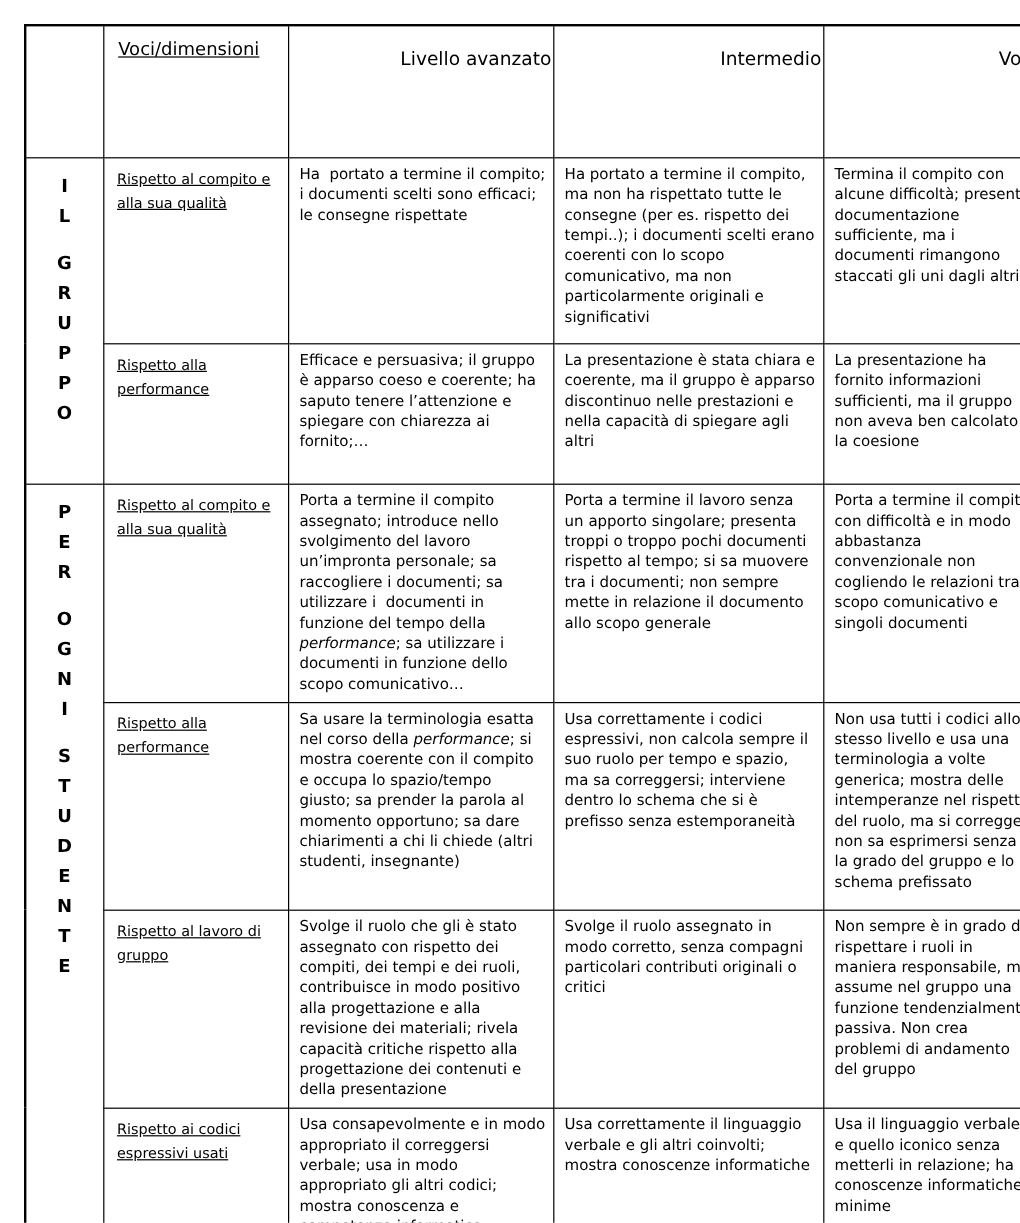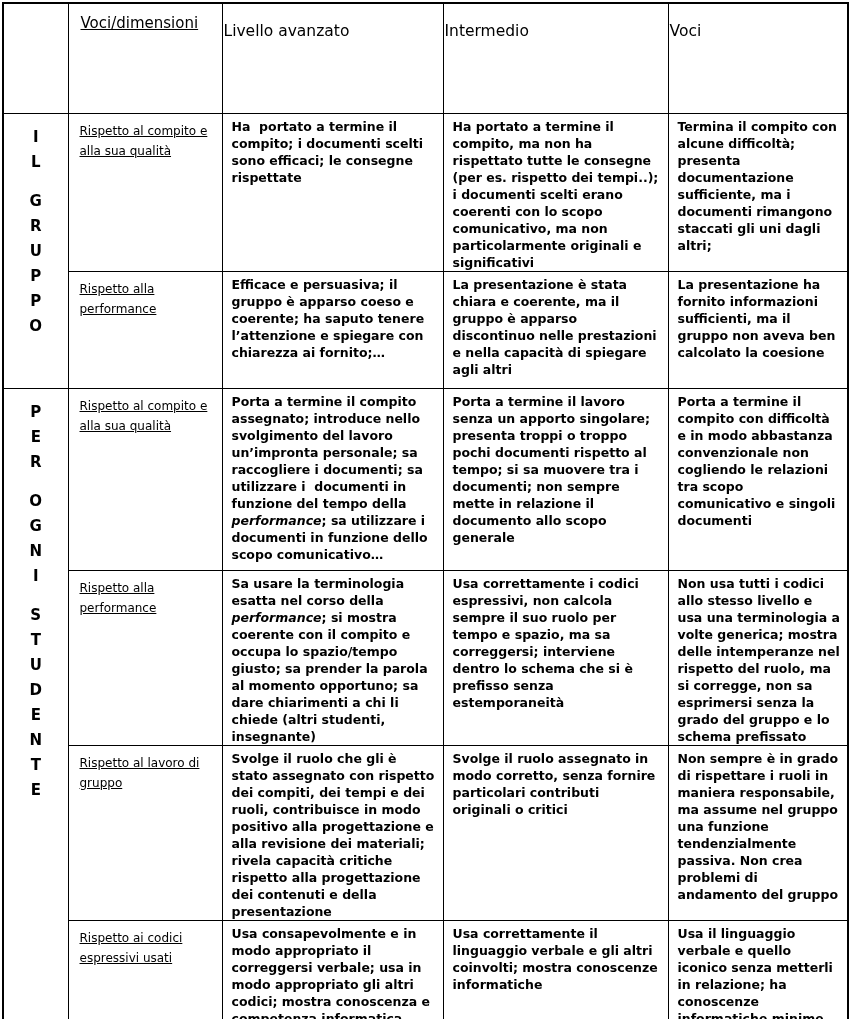--- a/index.html
+++ b/index.html
@@ -8,21 +8,21 @@
     background: #ffffff;
     width: 850px;
     height: 1019px;
     font-family: "DejaVu Sans", "Liberation Sans", sans-serif;
     color: #000000;
   }
   .page {
     width: 850px;
     height: 1019px;
     box-sizing: border-box;
-    padding: 2px;
+    padding: 20px;
   }
   table.rubric {
     width: 845px;
     border-collapse: collapse;
     table-layout: fixed;
     border: 2.5px solid #000000;
   }
   table.rubric td {
     border: 1.5px solid #000000;
     vertical-align: top;
@@ -33,21 +33,21 @@
   td.corner-cell { }
   td.voci-cell {
     padding: 10px 6px 0 12px;
     font-size: 15px;
   }
   .voci-label {
     text-decoration: underline;
   }
   td.level-header {
     vertical-align: middle;
-    text-align: left;
+    text-align: right;
     font-size: 15.5px;
     padding-top: 18px;
   }
   
   td.group-cell {
     text-align: center;
     padding-top: 11px;
   }
   .vletter {
     font-weight: bold;
@@ -61,21 +61,20 @@
     font-size: 12px;
     line-height: 20px;
   }
   .dim-label { text-decoration: underline; }
   
   td.desc-cell {
     padding: 4px 6px 0 9px;
     font-size: 12.5px;
     line-height: 17px;
     white-space: pre-wrap;
-    font-weight: bold;
   }
 </style>
 </head>
 <body>
 
 <div class="page">
   <table class="rubric">
     <colgroup>
       <col style="width:65px">
       <col style="width:154px">
@@ -156,21 +155,21 @@
       </td>
       <td class="desc-cell">Sa usare la terminologia esatta nel corso della <i>performance</i>; si mostra coerente con il compito e occupa lo spazio/tempo giusto; sa prender la parola al momento opportuno; sa dare chiarimenti a chi li chiede (altri studenti, insegnante)</td>
       <td class="desc-cell">Usa correttamente i codici espressivi, non calcola sempre il suo ruolo per tempo e spazio, ma sa correggersi; interviene dentro lo schema che si è prefisso senza estemporaneità</td>
       <td class="desc-cell">Non usa tutti i codici allo stesso livello e usa una terminologia a volte generica; mostra delle intemperanze nel rispetto del ruolo, ma si corregge, non sa esprimersi senza la grado del gruppo e lo schema prefissato</td>
     </tr>
     <tr style="height:165px">
       <td class="dim-cell">
         <span class="dim-label">Rispetto al lavoro di gruppo</span>
       </td>
       <td class="desc-cell">Svolge il ruolo che gli è stato assegnato con rispetto dei compiti, dei tempi e dei ruoli, contribuisce in modo positivo alla progettazione e alla revisione dei materiali; rivela capacità critiche rispetto alla progettazione dei contenuti e della presentazione</td>
-      <td class="desc-cell">Svolge il ruolo assegnato in modo corretto, senza fornire particolari contributi originali o critici</td>
+      <td class="desc-cell">Svolge il ruolo assegnato in modo corretto, senza compagni particolari contributi originali o critici</td>
       <td class="desc-cell">Non sempre è in grado di rispettare i ruoli in maniera responsabile, ma assume nel gruppo una funzione tendenzialmente passiva. Non crea problemi di andamento del gruppo</td>
     </tr>
     <tr style="height:128px">
       <td class="dim-cell">
         <span class="dim-label">Rispetto ai codici espressivi usati</span>
       </td>
       <td class="desc-cell">Usa consapevolmente e in modo appropriato il correggersi verbale; usa in modo appropriato gli altri codici; mostra conoscenza e competenza informatica</td>
       <td class="desc-cell">Usa correttamente il linguaggio verbale e gli altri coinvolti; mostra conoscenze informatiche</td>
       <td class="desc-cell">Usa il linguaggio verbale e quello iconico senza metterli in relazione; ha conoscenze informatiche minime</td>
     </tr>

